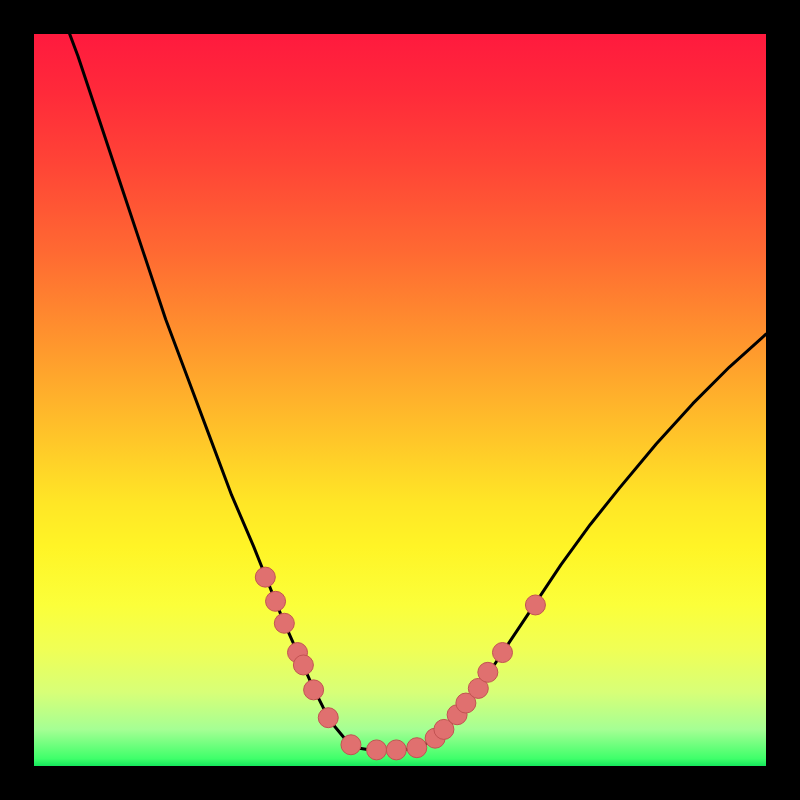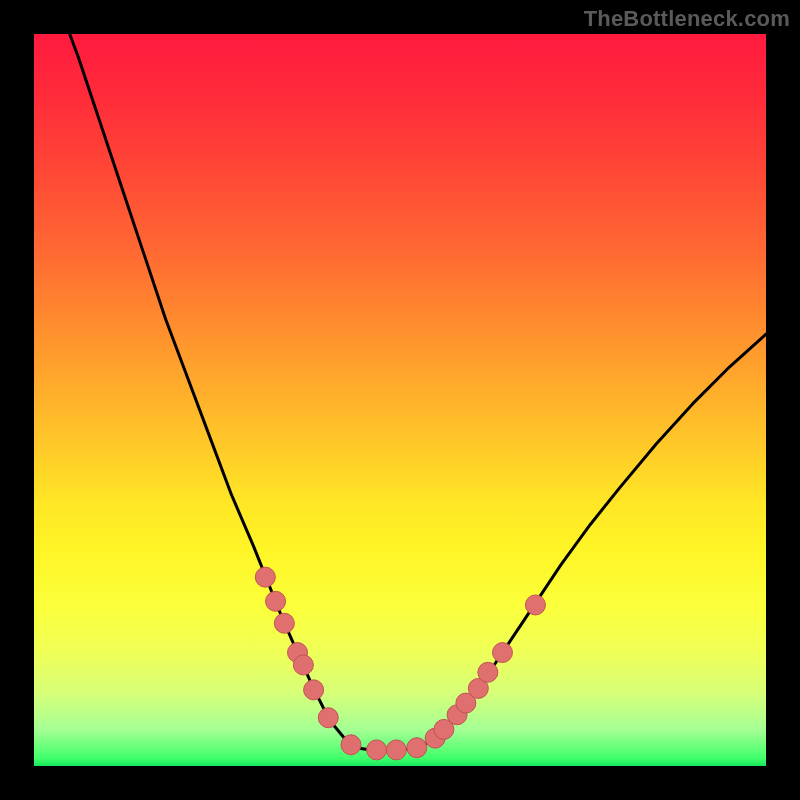--- a/index.html
+++ b/index.html
@@ -88,14 +88,13 @@
           <circle cx="409.92" cy="695.40" r="10" fill="#e0706f" stroke="#c25252" stroke-width="1"></circle>
           <circle cx="423.10" cy="680.76" r="10" fill="#e0706f" stroke="#c25252" stroke-width="1"></circle>
           <circle cx="431.88" cy="669.05" r="10" fill="#e0706f" stroke="#c25252" stroke-width="1"></circle>
           <circle cx="444.32" cy="654.41" r="10" fill="#e0706f" stroke="#c25252" stroke-width="1"></circle>
           <circle cx="453.84" cy="638.30" r="10" fill="#e0706f" stroke="#c25252" stroke-width="1"></circle>
           <circle cx="468.48" cy="618.54" r="10" fill="#e0706f" stroke="#c25252" stroke-width="1"></circle>
           <circle cx="501.42" cy="570.96" r="10" fill="#e0706f" stroke="#c25252" stroke-width="1"></circle>
         </g>
     </svg>
   </div>
-  <div class="watermark">TheBottleneck.com</div>
 </div>
 
 </body></html>

